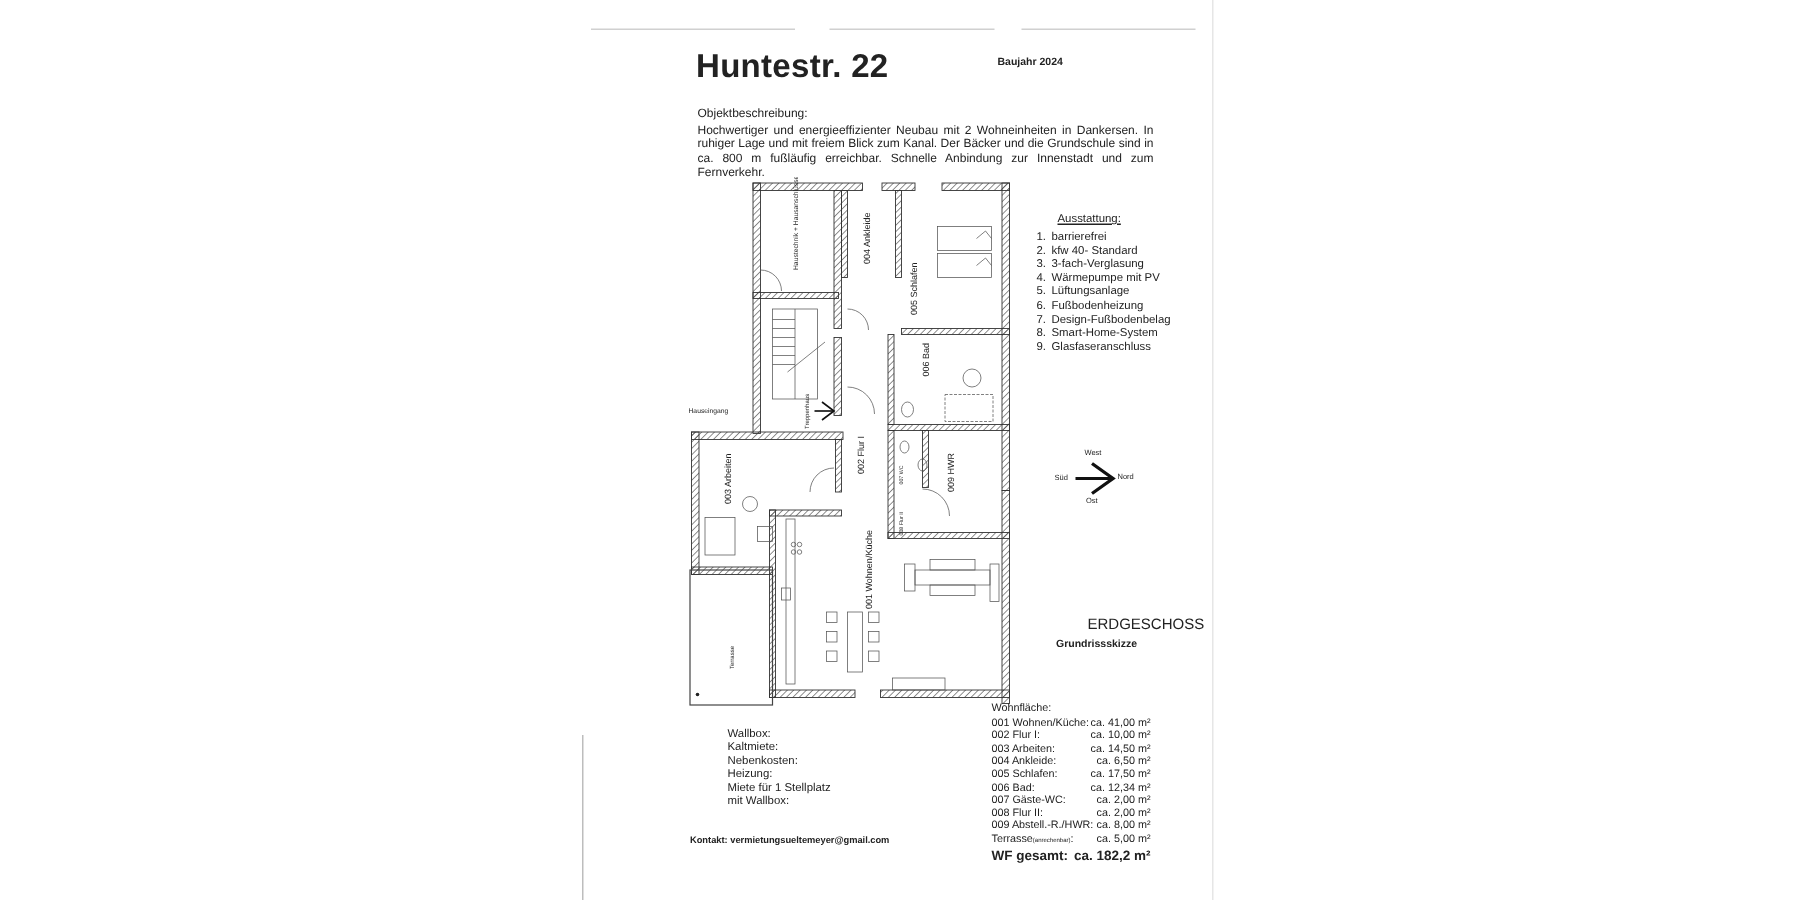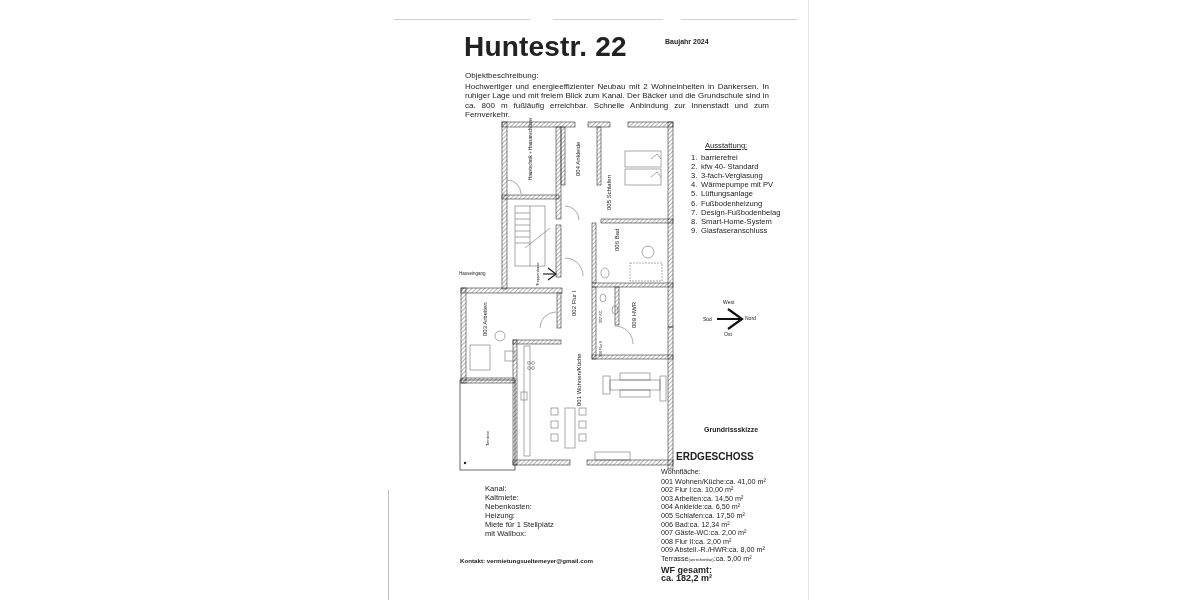--- a/index.html
+++ b/index.html
@@ -1,38 +1,38 @@
 <!DOCTYPE html>
 <html><head>
 <meta charset="utf-8">
 <style>
   html, body { margin:0; padding:0; }
   body { width:1200px; height:600px; background:#ffffff; position:relative; overflow:hidden;
          font-family:"Liberation Sans", sans-serif; color:#1a1a1a; }
   .abs { position:absolute; }
   .vline { position:absolute; width:1px; background:#cfcfcf; }
   .hline { position:absolute; height:1px; background:#d0d0d0; }
-  .title { left:464px; top:31px; font-size:28px; font-weight:bold; color:#222; letter-spacing:0.2px; }
+  .title { left:464px; top:31px; font-size:22px; font-weight:bold; color:#222; letter-spacing:0.2px; }
   .baujahr { left:665px; top:38px; font-size:7px; font-weight:bold; color:#222; }
   .desc-head { left:465px; top:71px; font-size:8px; color:#222; }
   .desc { left:465px; top:82px; width:304px; font-size:8px; line-height:9.3px; color:#222; text-align:justify; text-align-last:left; }
   .equip { left:681px; top:141px; font-size:7.6px; line-height:9.1px; color:#222; }
   .equip .h { text-decoration:underline; margin-bottom:3px;margin-left:24px; }
   .equip ol { margin:0; padding:0 0 0 10px; list-style:none; }
   .equip li span.n { display:inline-block; width:10px; }
   .compass { left:703px; top:296px; width:60px; height:44px; }
   .compass .lbl { position:absolute; font-size:5px; color:#222; }
-  .floor-title { left:676px; top:411px; font-size:10px; font-weight:bold; color:#222;margin-top:40px; }
+  .floor-title { left:725px; top:411px; font-size:10px; font-weight:normal; color:#222; }
   .floor-sub { left:704px; top:426px; font-size:7px; font-weight:bold; color:#222; }
   .costs { left:485px; top:484px; font-size:7.6px; line-height:9.1px; color:#222; }
   .contact { left:460px; top:557px; font-size:6.2px; font-weight:bold; color:#222; }
   .area { left:661px; top:468px; width:106px; font-size:7.2px; line-height:8.6px; color:#222; }
-  .area .row { display:flex; justify-content:flex-start; white-space:nowrap; }
+  .area .row { display:flex; justify-content:space-between; white-space:nowrap; }
   .area .head { margin-bottom:1px; }
-  .area .total { font-weight:bold; font-size:9px; margin-top:1px;flex-direction:column; }
+  .area .total { font-weight:bold; font-size:9px; margin-top:1px; }
   .area .small { font-size:4px; }
   .plan { left:455px; top:118px; }
 </style>
 </head>
 <body>
 
 <div class="hline" style="left:394px;top:19px;width:136px;"></div>
 <div class="hline" style="left:553px;top:19px;width:110px;"></div>
 <div class="hline" style="left:681px;top:19px;width:116px;"></div>
 <div class="vline" style="left:388px;top:490px;height:110px;background:#bdbdbd;"></div>
@@ -192,21 +192,21 @@
     <text transform="translate(147,205) rotate(-90)" font-size="3.5">007 WC</text>
     <text transform="translate(181,210) rotate(-90)" font-size="6">009 HWR</text>
     <text transform="translate(147,239) rotate(-90)" font-size="3.5">008 Flur II</text>
     <text transform="translate(32,218) rotate(-90)" font-size="6">003 Arbeiten</text>
     <text transform="translate(126,288) rotate(-90)" font-size="6">001 Wohnen/Küche</text>
     <text transform="translate(34,328) rotate(-90)" font-size="4">Terrasse</text>
   </g>
 </svg>
 
 <div class="abs costs">
-  <div>Kanal:</div>
+  <div>Wallbox:</div>
   <div>Kaltmiete:</div>
   <div>Nebenkosten:</div>
   <div>Heizung:</div>
   <div>Miete für 1 Stellplatz</div>
   <div>mit Wallbox:</div>
 </div>
 
 <div class="abs contact">Kontakt: vermietungsueltemeyer@gmail.com</div>
 
 <div class="abs area">

